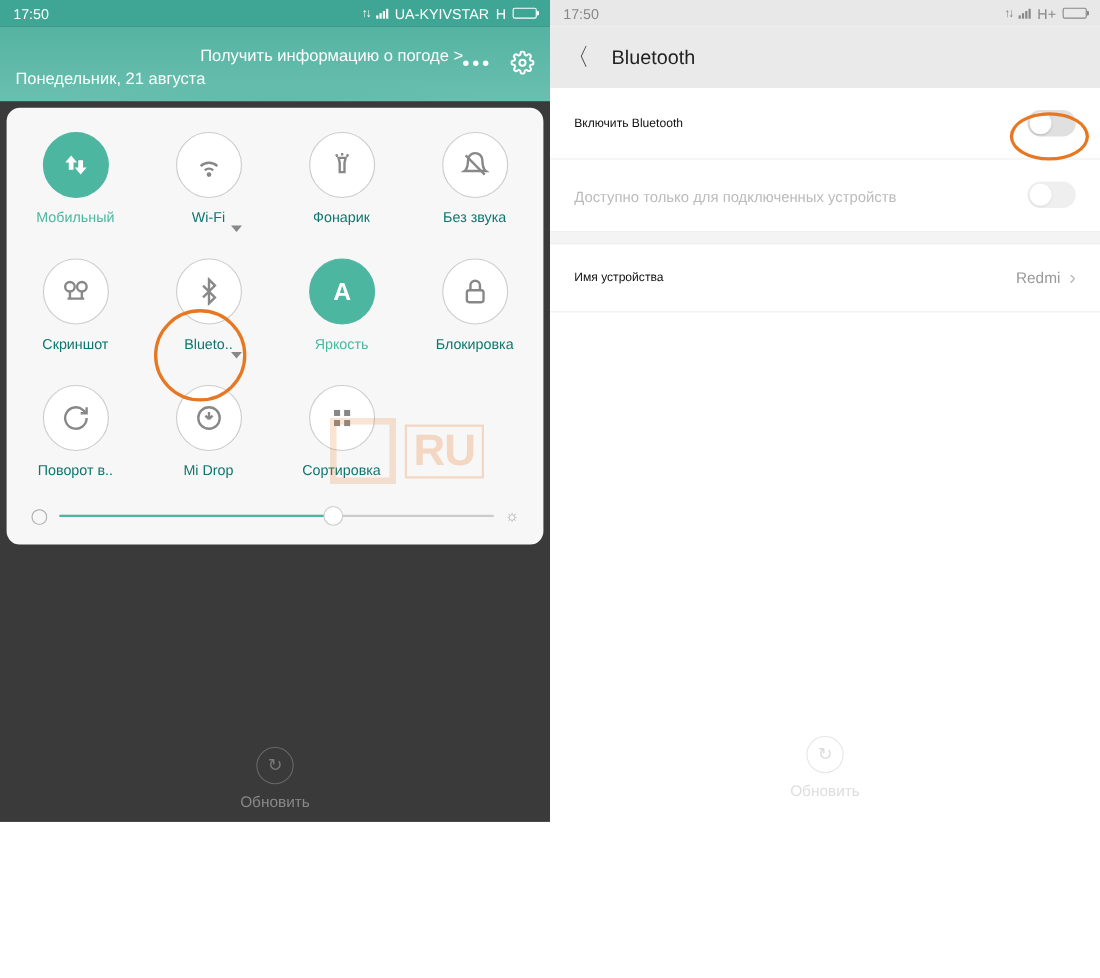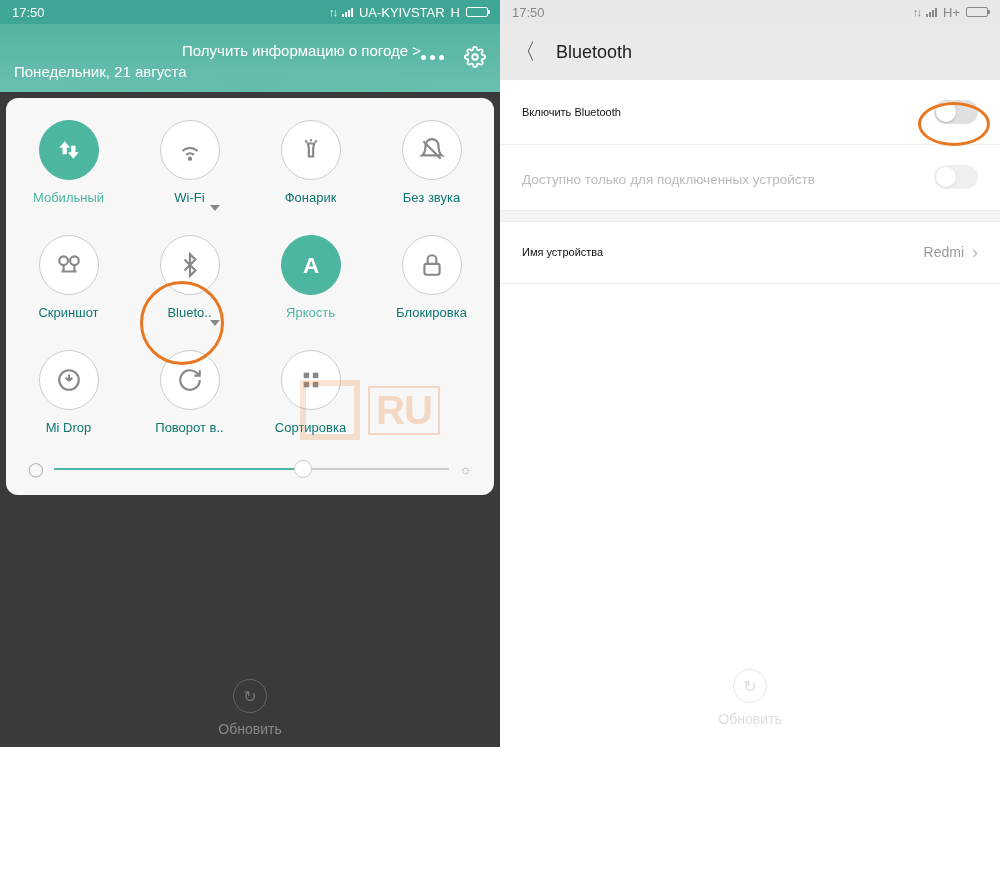--- a/index.html
+++ b/index.html
@@ -196,34 +196,34 @@
             <svg width="26" height="26" viewBox="0 0 24 24" fill="none" stroke="currentColor" stroke-width="2">
               <rect x="5" y="11" width="14" height="10" rx="2"></rect>
               <path d="M8 11V7a4 4 0 0 1 8 0v4"></path>
             </svg>
           </div>
           <span class="qs-label">Блокировка</span>
         </div>
         <div class="qs-tile">
           <div class="qs-circle">
             <svg width="26" height="26" viewBox="0 0 24 24" fill="none" stroke="currentColor" stroke-width="2">
+              <path d="M21 12a9 9 0 1 1-3-6.7L21 8"></path>
+              <path d="M21 3v5h-5"></path>
+            </svg>
+          </div>
+          <span class="qs-label">Поворот в..</span>
+        </div>
+        <div class="qs-tile">
+          <div class="qs-circle">
+            <svg width="26" height="26" viewBox="0 0 24 24" fill="none" stroke="currentColor" stroke-width="2">
               <circle cx="12" cy="12" r="9"></circle>
               <path d="M12 7v6m0 0l-3-3m3 3l3-3"></path>
             </svg>
           </div>
           <span class="qs-label">Mi Drop</span>
-        </div>
-        <div class="qs-tile">
-          <div class="qs-circle">
-            <svg width="26" height="26" viewBox="0 0 24 24" fill="none" stroke="currentColor" stroke-width="2">
-              <path d="M21 12a9 9 0 1 1-3-6.7L21 8"></path>
-              <path d="M21 3v5h-5"></path>
-            </svg>
-          </div>
-          <span class="qs-label">Поворот в..</span>
         </div>
         <div class="qs-tile">
           <div class="qs-circle">
             <svg width="22" height="22" viewBox="0 0 24 24" fill="currentColor">
               <rect x="4" y="4" width="6" height="6"></rect>
               <rect x="14" y="4" width="6" height="6"></rect>
               <rect x="4" y="14" width="6" height="6"></rect>
               <rect x="14" y="14" width="6" height="6"></rect>
             </svg>
           </div>

